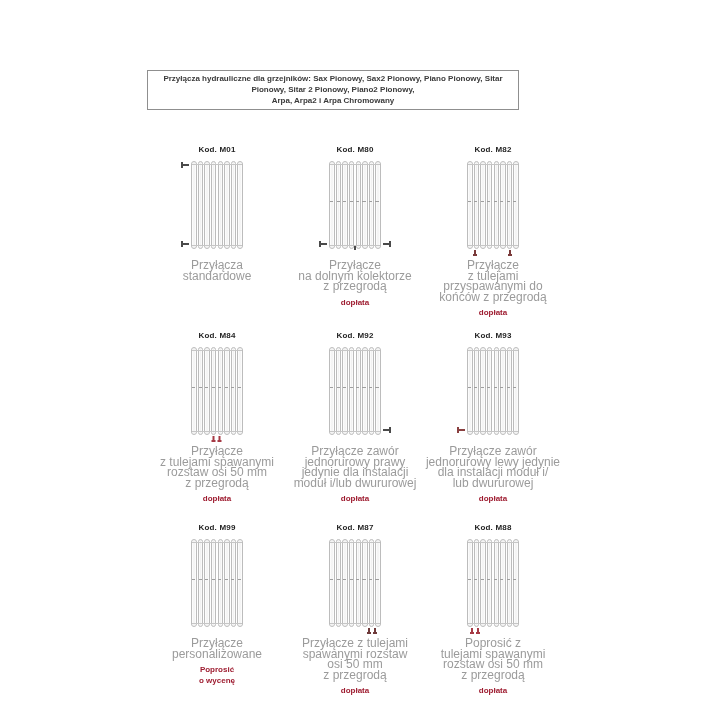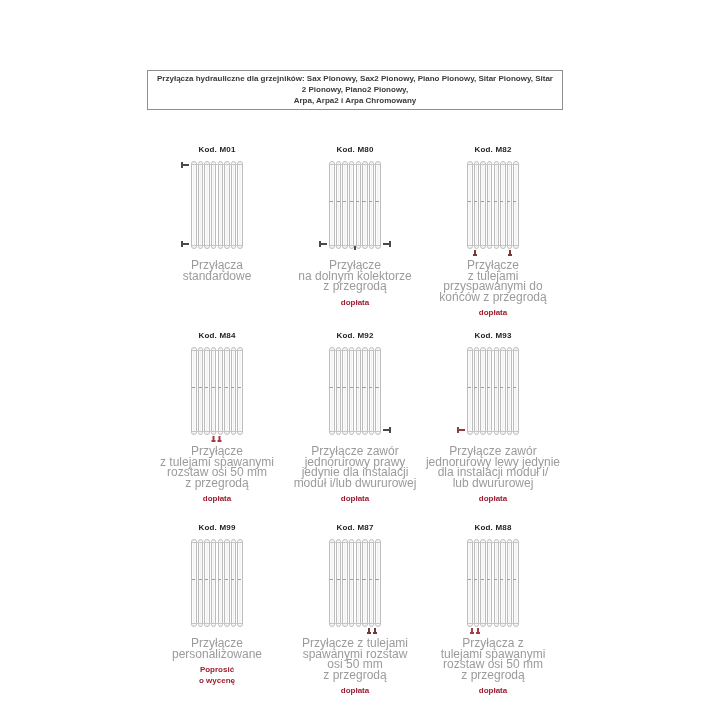--- a/index.html
+++ b/index.html
@@ -1,21 +1,21 @@
 <!DOCTYPE html>
 <html><head>
 <meta charset="utf-8">
 <style>
   html,body{margin:0;padding:0;}
   body{
     width:720px;height:720px;background:#ffffff;position:relative;
     font-family:"Liberation Sans", sans-serif;color:#2b2b2b;overflow:hidden;
   }
   .header-box{
-    position:absolute;left:147px;top:70px;width:416px;box-sizing:border-box;
+    position:absolute;left:147px;top:70px;width:372px;box-sizing:border-box;
     border:1px solid #8f8f8f;padding:3px 8px;text-align:center;
     font-size:8px;font-weight:bold;color:#3a3a3a;line-height:1.35;
   }
   .grid{
     position:absolute;left:148px;top:116px;width:414px;
     display:grid;grid-template-columns:repeat(3,138px);
     grid-template-rows:186px 192px auto;
   }
   .cell{padding-top:6px;text-align:center;margin-top:23px;}
   .kod{font-size:8px;font-weight:bold;color:#252525;letter-spacing:.2px;}
@@ -295,21 +295,21 @@
           <div class="tube"></div>
           <div class="tube"></div>
         </div>
     <div class="midline"></div>
         <div class="conn under under-left-pair" style="color: rgb(166, 58, 69);">
           <div class="u-stub s1"></div>
           <div class="u-stub s2"></div>
         </div>
       </div>
     <div class="desc">
-        <div>Przyłącza z</div>
+        <div>Poprosić z</div>
         <div>tulejami spawanymi</div>
         <div>rozstaw osi 50 mm</div>
         <div>z przegrodą</div>
       </div>
     <div class="price" style="color: rgb(158, 28, 48);">
         <div>dopłata</div>
       </div>
   </div>
 </div>
 

